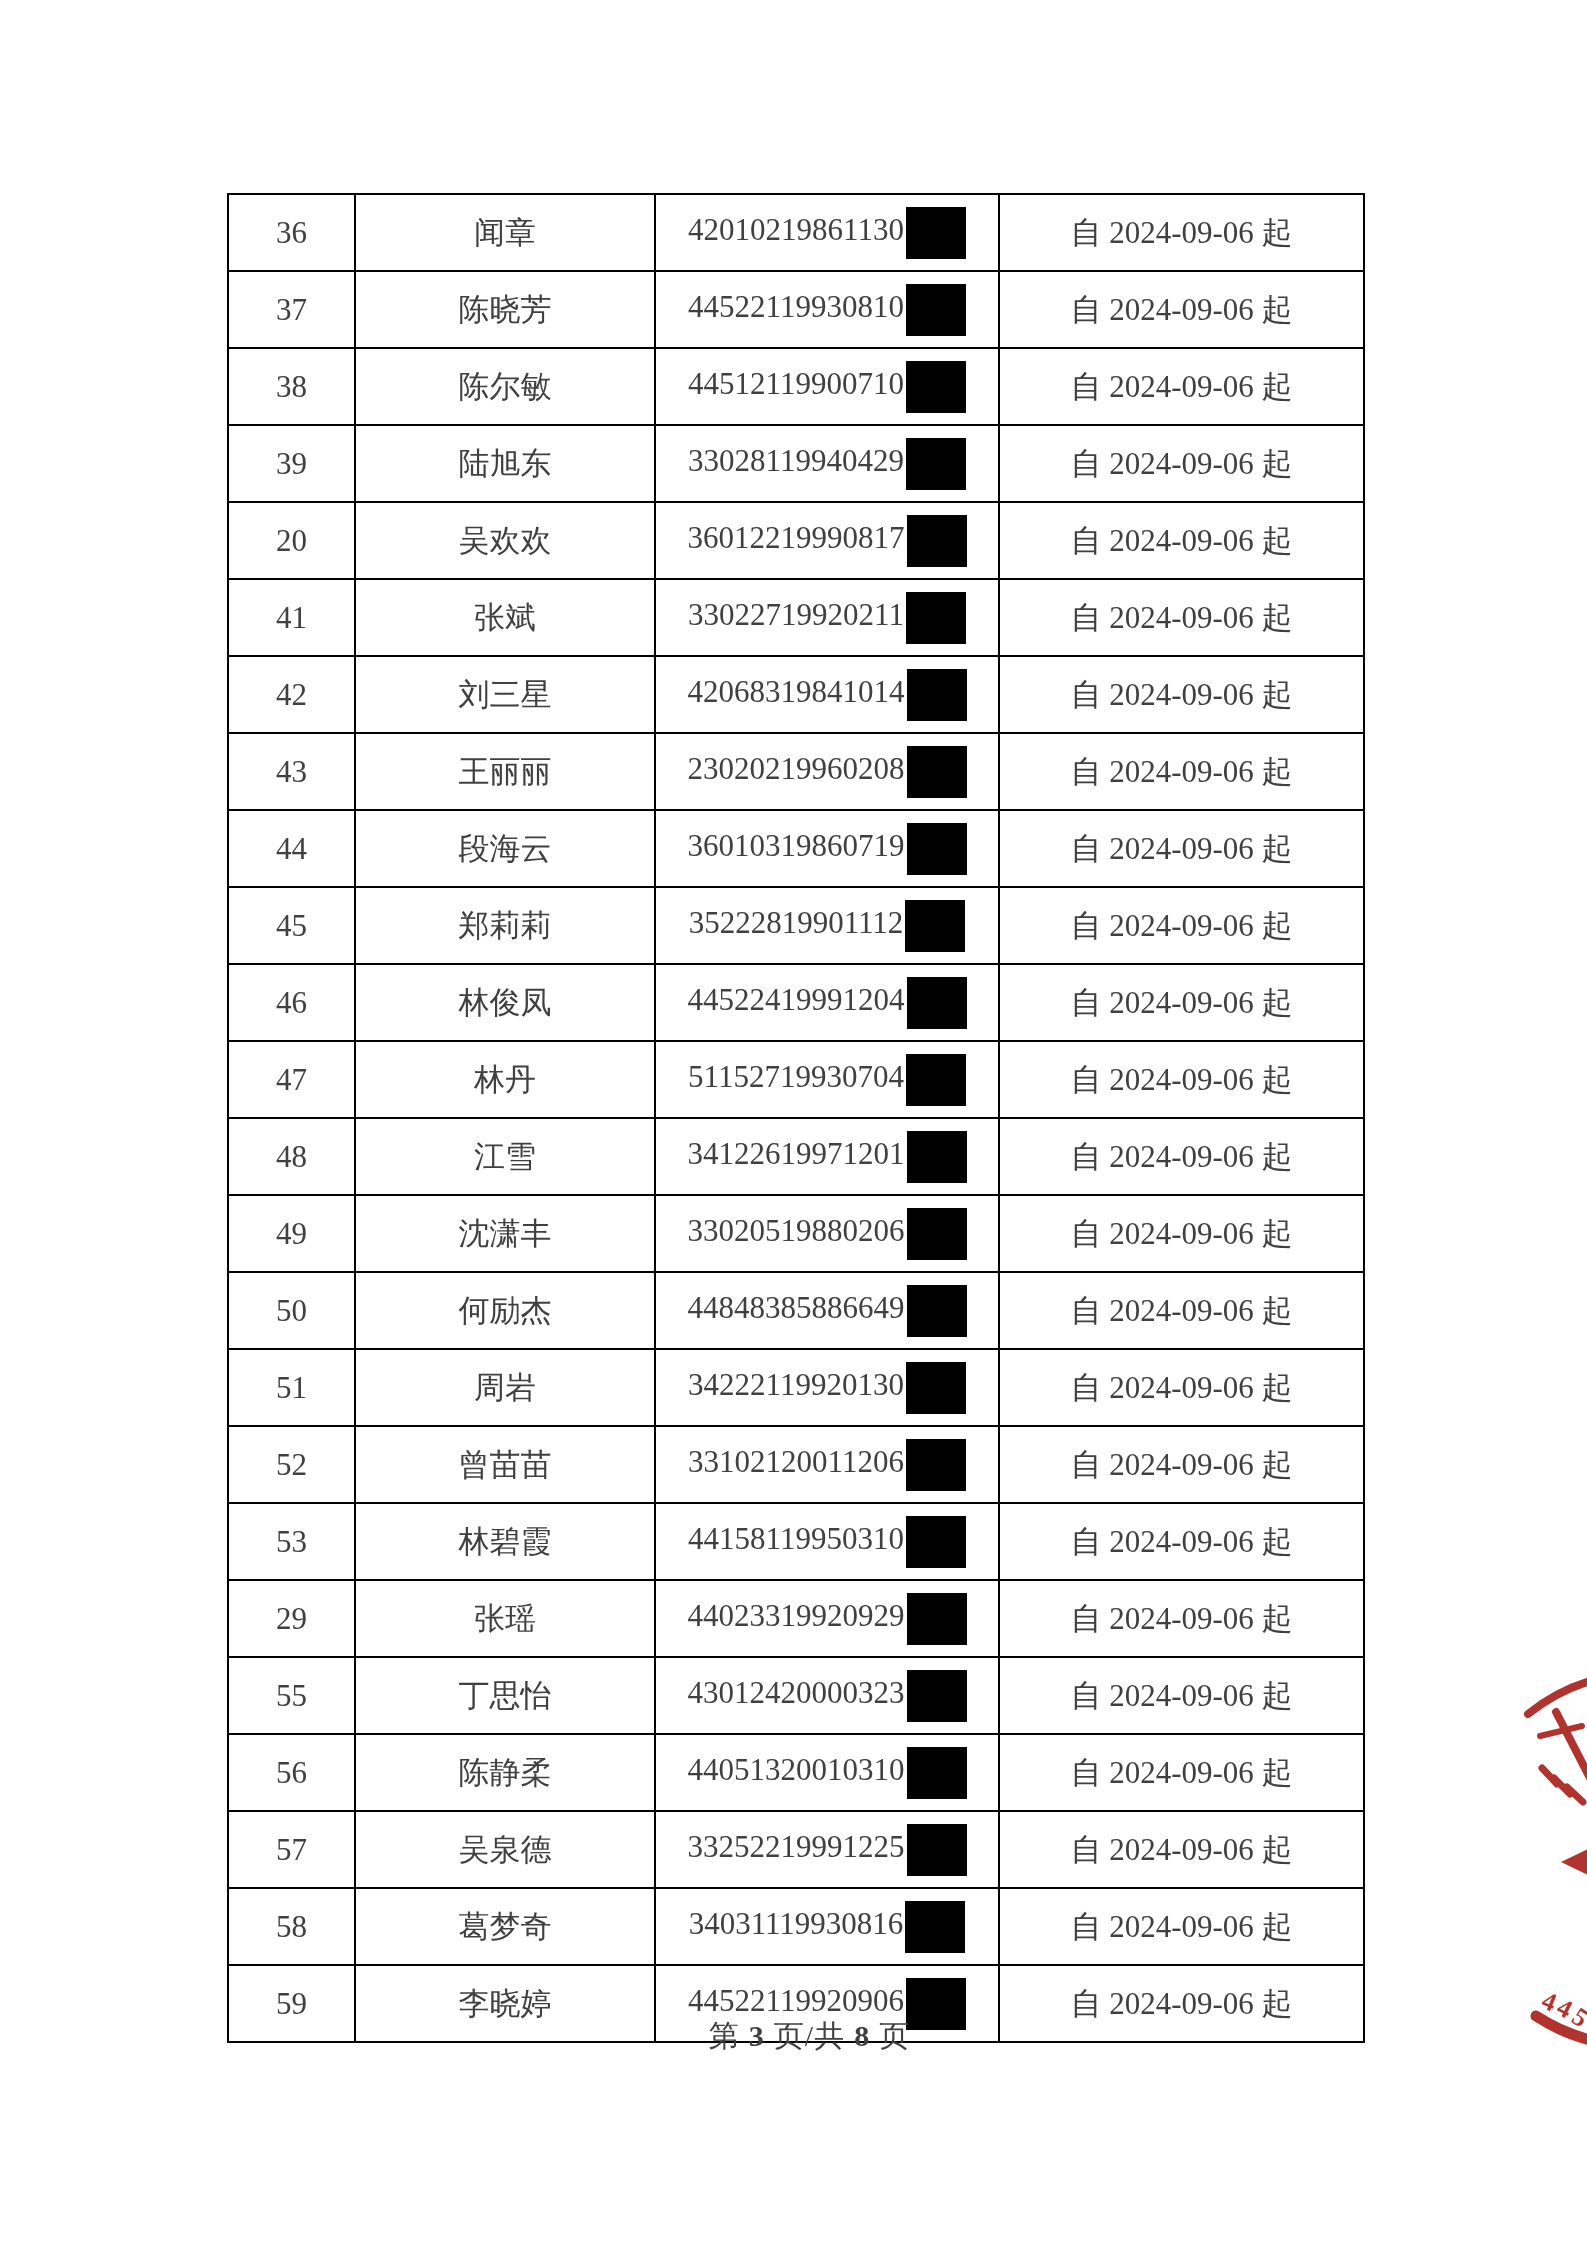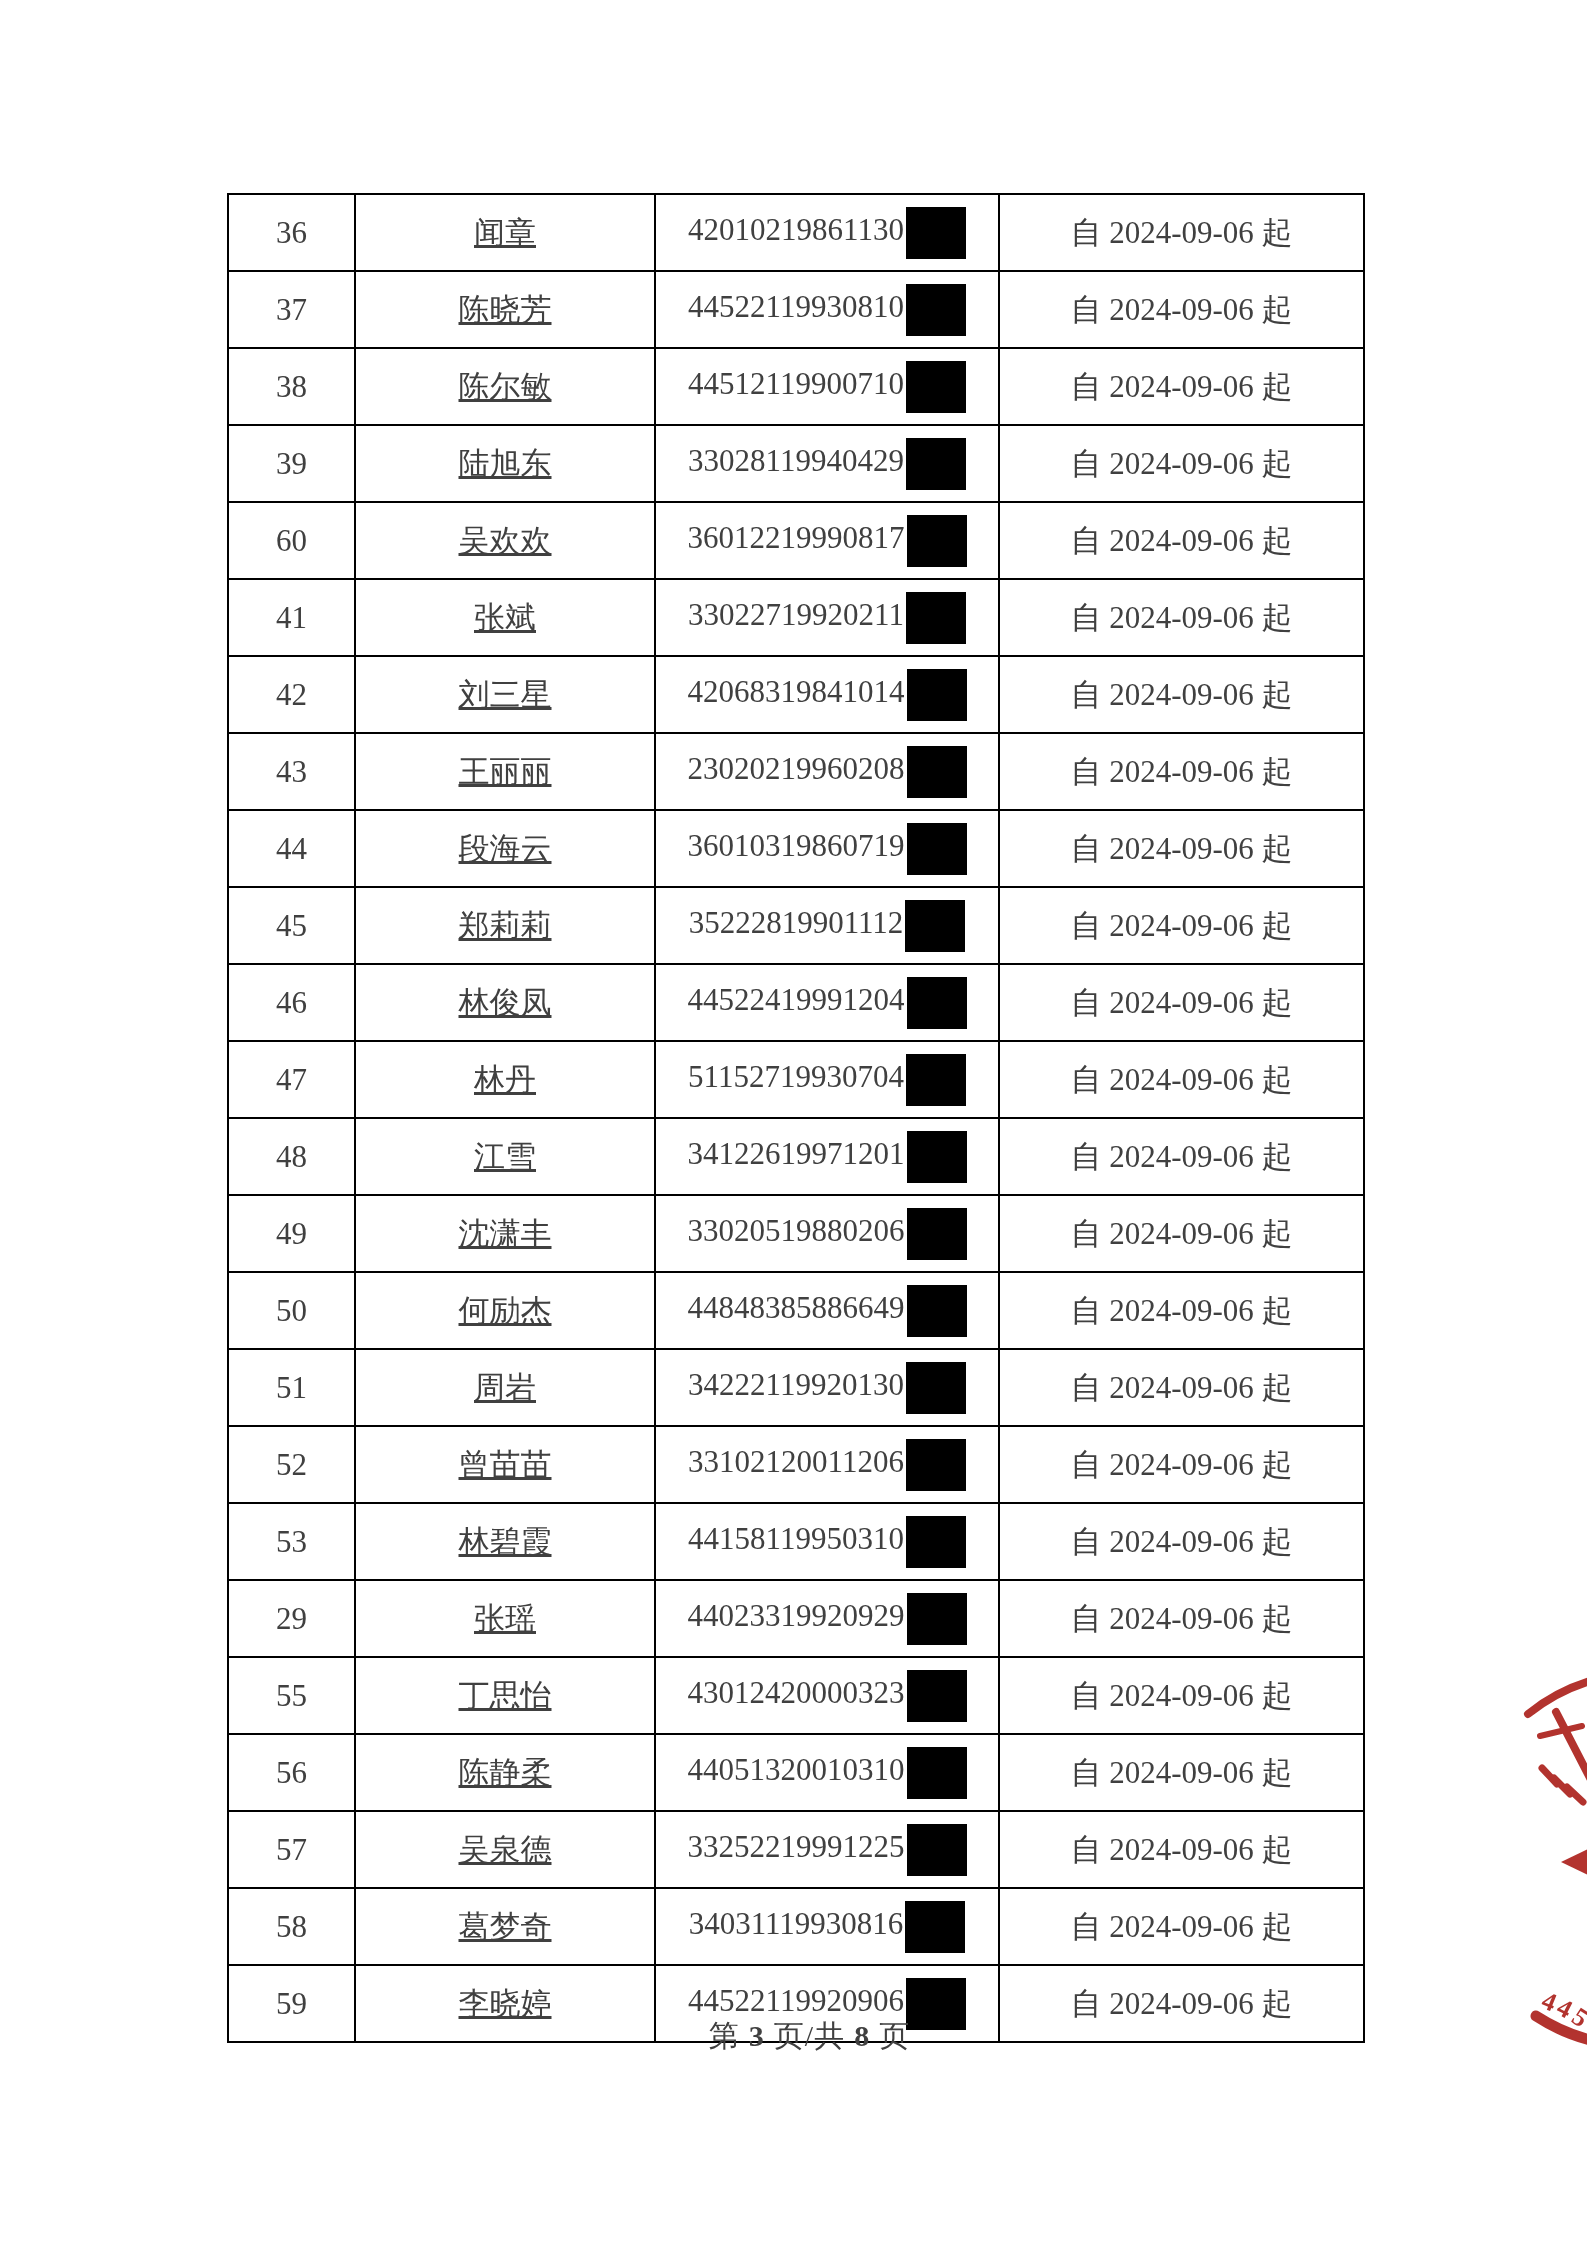--- a/index.html
+++ b/index.html
@@ -19,21 +19,21 @@
   }
   table.roster td{
     border:2px solid #000;
     height:75px;
     padding:0;
     text-align:center;
     vertical-align:middle;
     font-size:31px;
     overflow:hidden;
   }
-  td.name-cell{font-size:32px;text-decoration:underline;}
+  td.name-cell{font-size:32px;}
   td.id-cell{white-space:nowrap;border-radius:6px;}
   .id-num{letter-spacing:0;}
   .redact{
     display:inline-block;
     width:60px;height:52px;
     background:#000;
     vertical-align:middle;
     margin-left:2px;
   }
   .footer{
@@ -119,21 +119,21 @@
           <td class="id-cell">
             <span class="id-num">33028119940429</span><span class="redact"></span>
           </td>
           <td class="date-cell">
             <span>自 2024-09-06 起</span>
           </td>
         </tr>
 
         <tr>
           <td class="no-cell">
-            <span>60</span>
+            <span>20</span>
           </td>
           <td class="name-cell">
             <span>吴欢欢</span>
           </td>
           <td class="id-cell">
             <span class="id-num">36012219990817</span><span class="redact"></span>
           </td>
           <td class="date-cell">
             <span>自 2024-09-06 起</span>
           </td>

